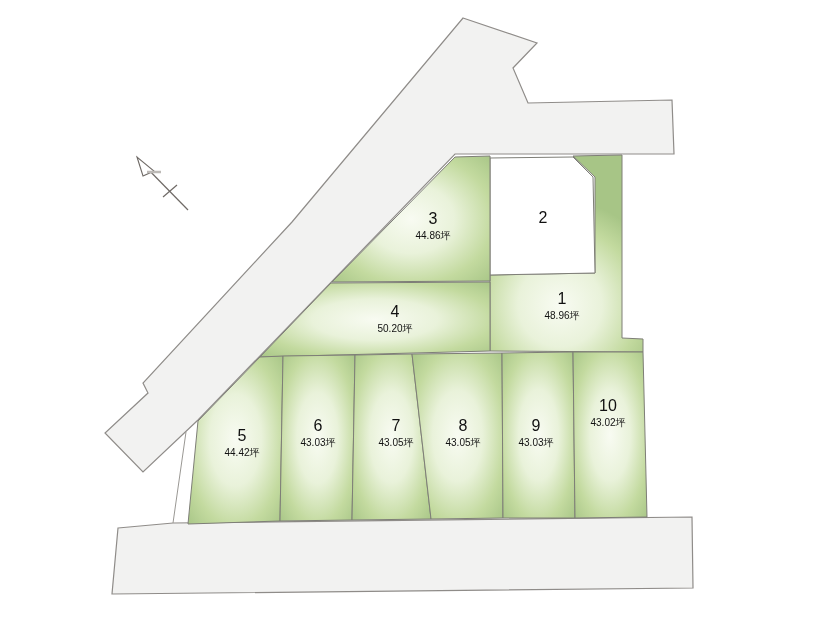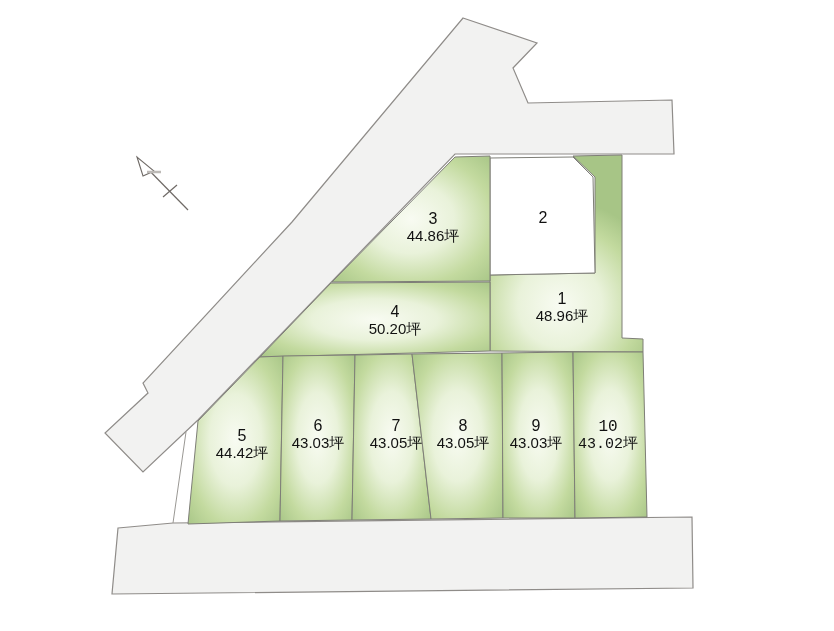--- a/index.html
+++ b/index.html
@@ -62,21 +62,21 @@
     font-size: 15px;
     white-space: nowrap;
     pointer-events: none;
   }
   .lot-label .num {
     display: block;
     font-size: 16px;
   }
   .lot-label .area {
     display: block;
-    font-size: 15px;
+    font-size: 10px;
   }
 </style>
 </head>
 <body>
 
 <div class="stage">
 
   <svg width="834" height="631" viewBox="0 0 834 631">
     <defs>
       <radialGradient id="gradParcel" cx="50%" cy="50%" r="72%">
@@ -154,18 +154,18 @@
   <div class="lot-label" style="left:463px; top:434px;">
     <span class="num">8</span>
     <span class="area">43.05坪</span>
   </div>
 
   <div class="lot-label" style="left:536px; top:434px;">
     <span class="num">9</span>
     <span class="area">43.03坪</span>
   </div>
 
-  <div class="lot-label" style="left:608px; top:436px;font-family:Liberation Mono, monospace;">
+  <div class="lot-label" style="left:608px; top:414px;">
     <span class="num">10</span>
     <span class="area">43.02坪</span>
   </div>
 
 </div>
 
 </body></html>

